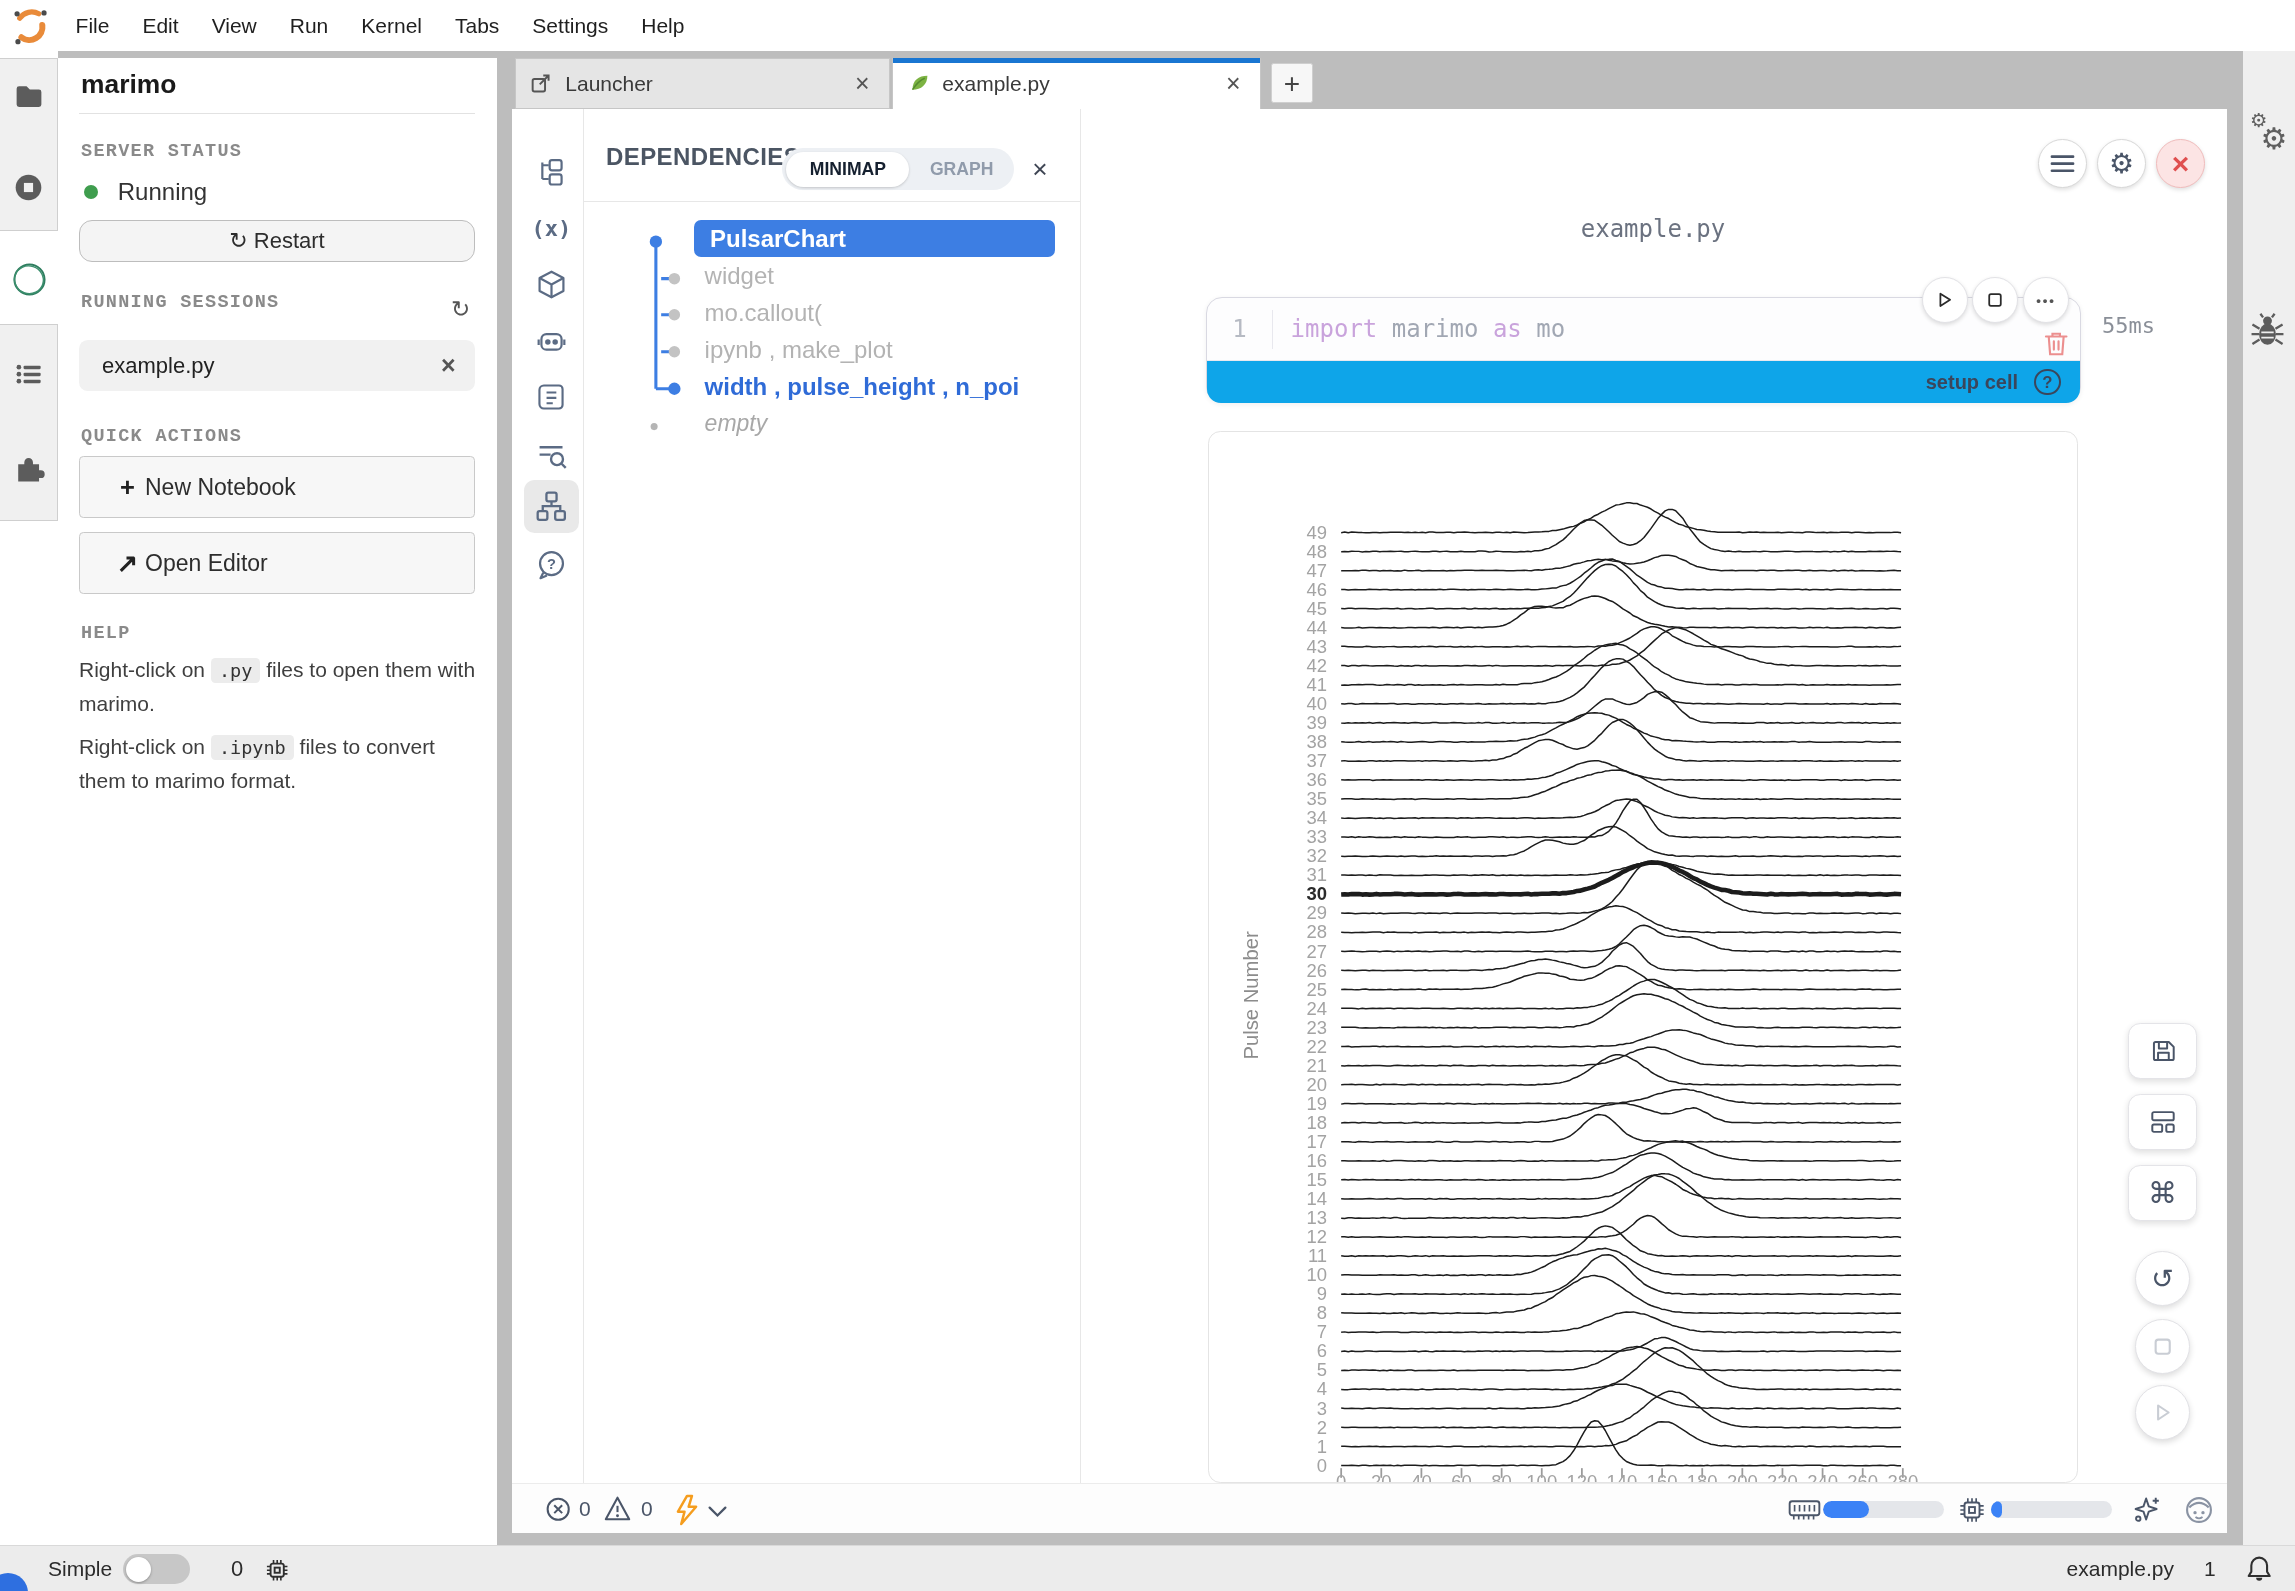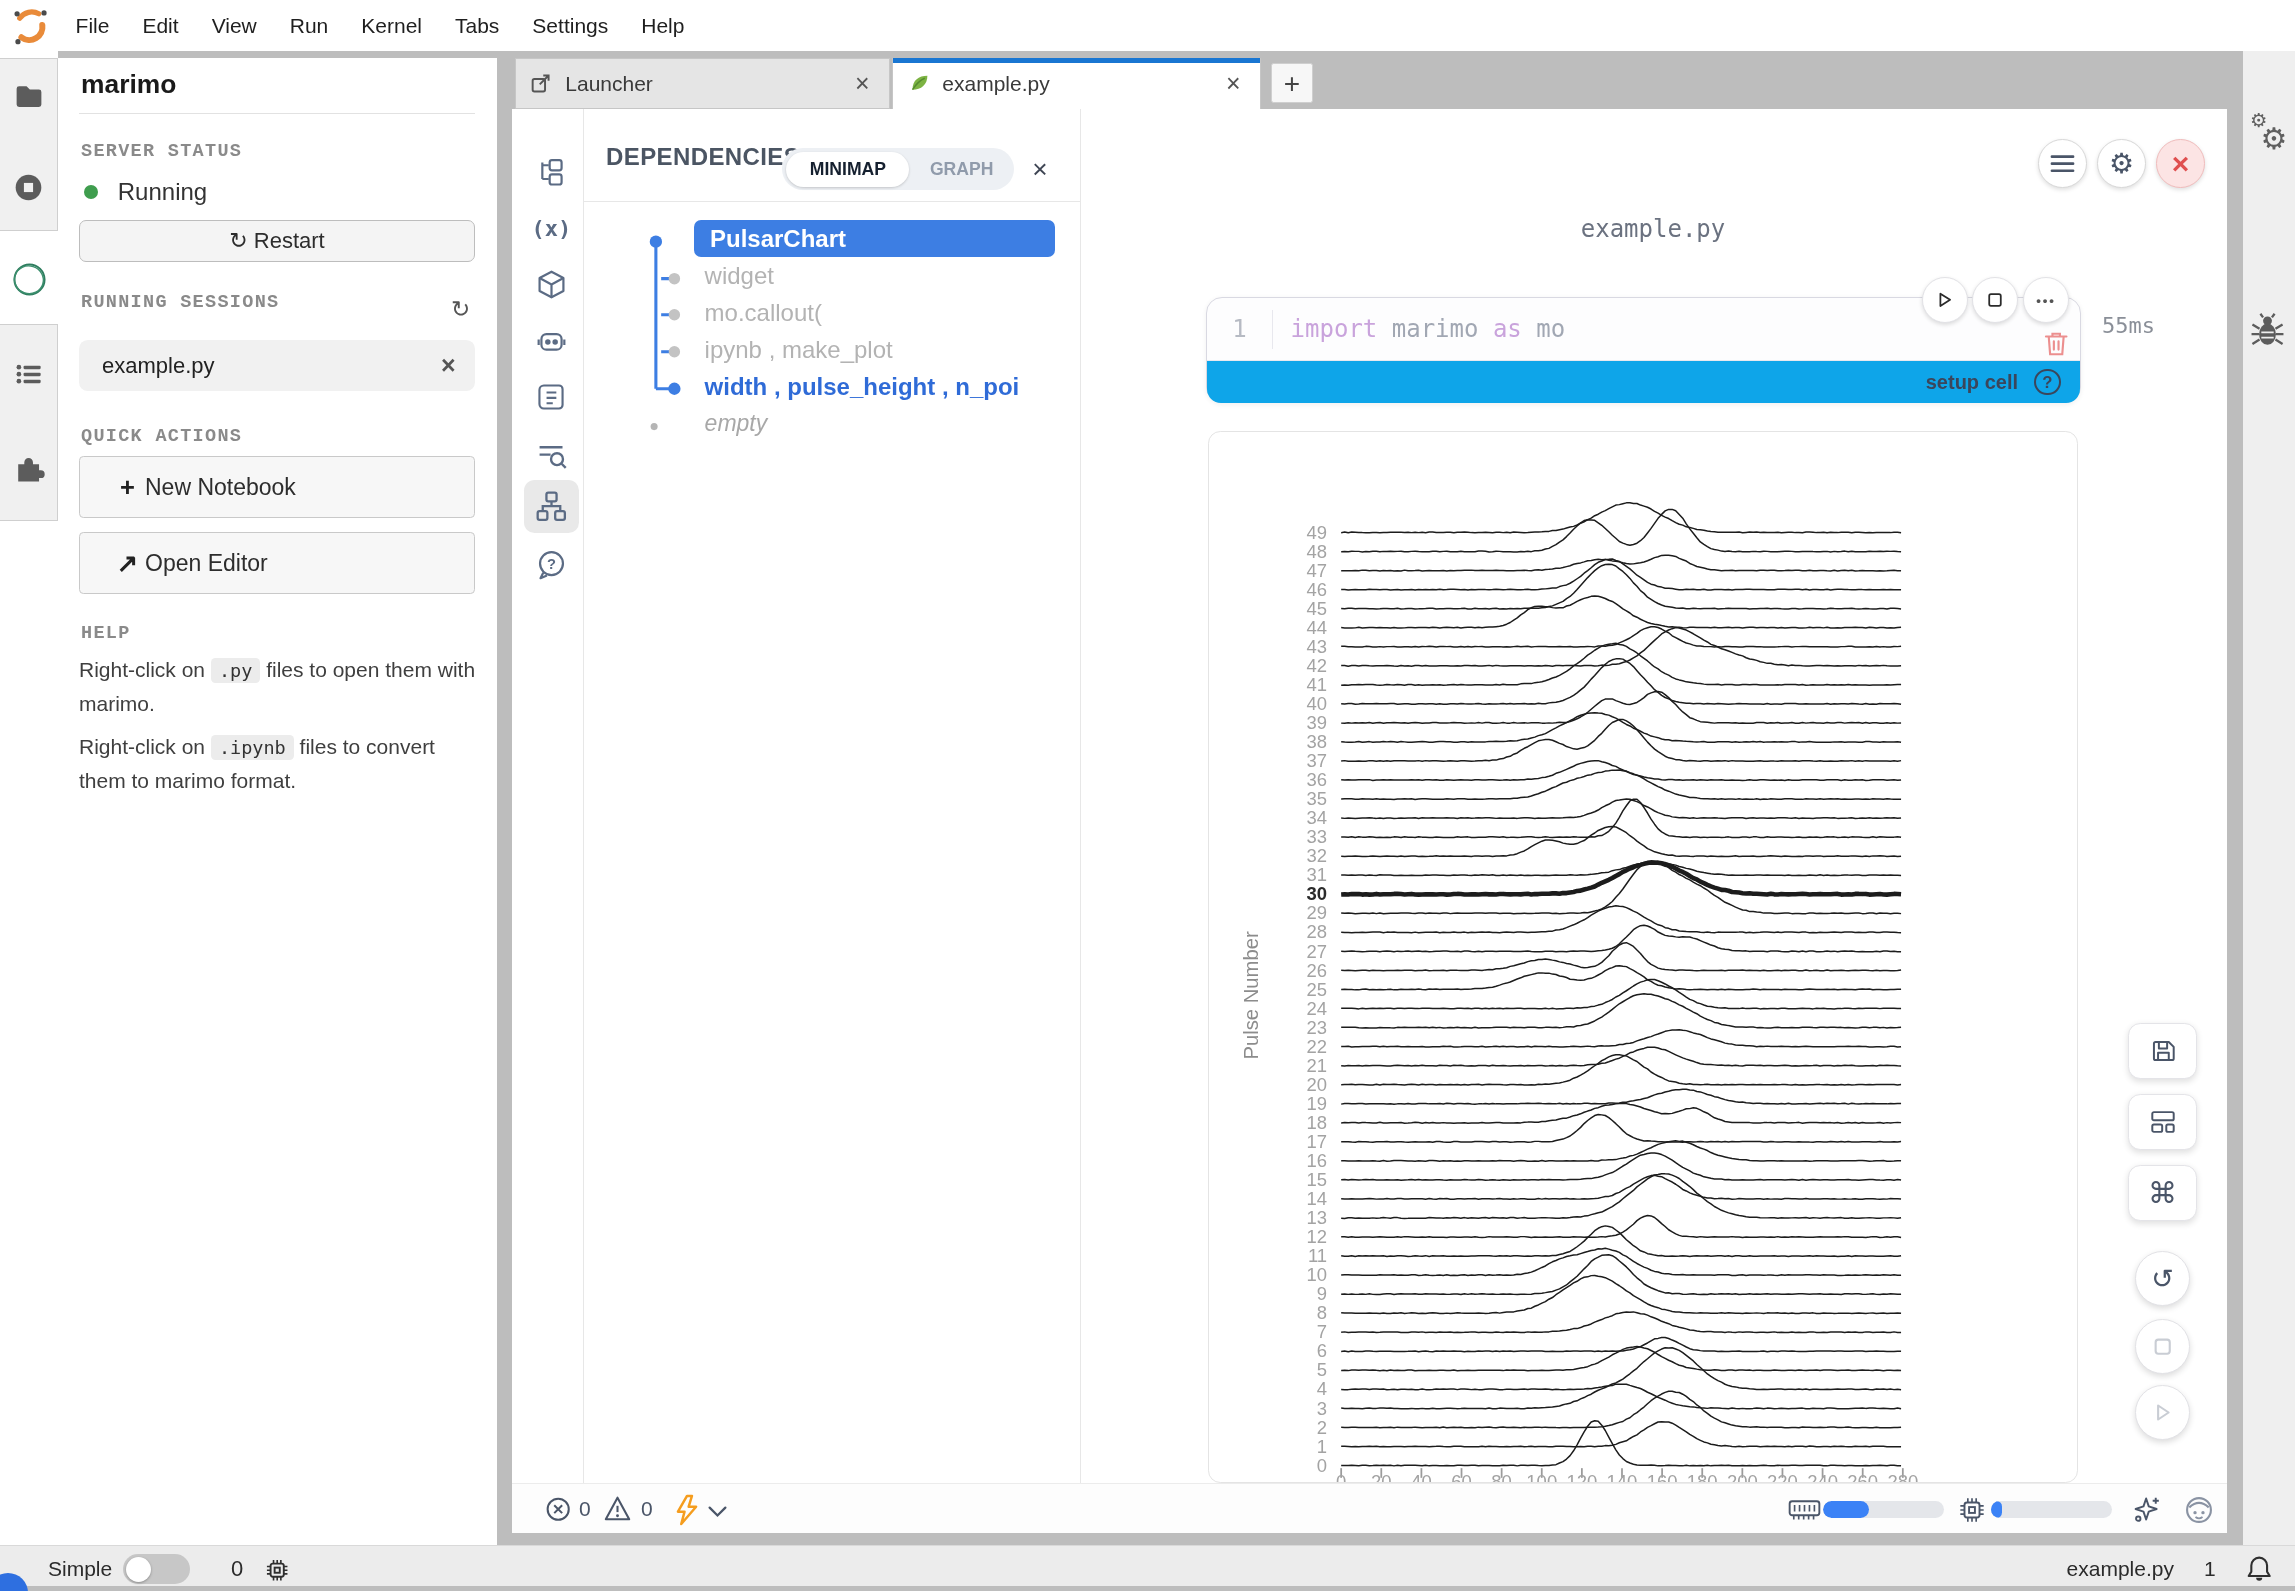--- a/index.html
+++ b/index.html
@@ -24,21 +24,21 @@
   
   #sidebar { left:58px; top:58px; width:439px; height:1487px; background:#fff; }
   #sidebar .inner { position:absolute; }
   #sb-title { left:23px; top:10.6px; font-size:26.4px; font-weight:bold; color:#1a1a1a; }
   #sb-divider { left:21px; top:55px; width:396px; height:0.9px; background:#e2e2e2; }
   .sb-h { font-size:18.5px; font-weight:bold; letter-spacing:1.3px; color:#8a8a8a;font-family:Liberation Mono, monospace; }
   #h-server { left:23px; top:83px; }
   #running-row { left:26.4px; top:120px; display:flex; align-items:center; gap:19.4px; }
   #running-dot { width:14px; height:14px; border-radius:50%; background:var(--running-green,#3f9d4e); }
   #running-label { font-size:24px; color:#333; }
-  .sb-btn { position:absolute; left:21px; width:396px; background:#f4f4f4; border:0.9px solid #bdbdbd; border-radius:7px; color:#2d2d2d; cursor:pointer; }
+  .sb-btn { position:absolute; left:21px; width:396px; background:#f4f4f4; border:0.9px solid #bdbdbd; border-radius:13px; color:#2d2d2d; cursor:pointer; }
   #btn-restart { top:162px; height:42px; font-size:22px; text-align:center; line-height:40px; }
   #h-sessions { left:23px; top:234px; }
   #sessions-refresh { left:393px; top:238px; font-size:23px; color:#555; cursor:pointer; }
   #session-item { left:21px; top:282px; width:396px; height:51px; background:#f1f1f1; border:none; border-radius:8.8px; display:flex; align-items:center; justify-content:space-between; padding:0 19.4px 0 23px; }
   #session-name { font-size:22px; color:#222; }
   #session-close { font-size:25px; color:#555; font-weight:bold; cursor:pointer; }
   #h-actions { left:23px; top:368px; }
   .action-btn { height:62px; background:#f7f7f7; border:0.9px solid #c9c9c9; border-radius:4.4px; display:flex; align-items:center; font-size:23px; }
   #btn-new-notebook { top:398px; }
   #btn-open-editor { top:474px; }
@@ -122,21 +122,21 @@
   #fb-stop { top:1319px; } #fb-play { top:1385px; }
 
   
   #nb-statusbar { left:512px; top:1483px; width:1715px; height:50px; background:#fdfdfd; border-top:0.9px solid #ececec; }
   #nb-statusbar .ic { position:absolute; }
   .count-txt { position:absolute; top:0; line-height:50px; font-size:21px; color:#4a5568; }
   .meter { position:absolute; top:16.7px; width:121px; height:17.6px; background:#e4e6ea; border-radius:8.8px; overflow:hidden; }
   .meter > div { height:100%; background:var(--progress-blue,#3b82f6); border-radius:8.8px; }
 
   
-  #app-statusbar { left:0; top:1545px; width:2295px; height:41px; background:#ececec; border-top:0.9px solid #d9d9d9; }
+  #app-statusbar { left:0; top:1545px; width:2295px; height:47px; background:#ececec; border-top:0.9px solid #d9d9d9; }
   #corner-blue { position:absolute; left:-12.3px; top:27px; width:40px; height:40px; border-radius:50%; background:#2e6fe0; }
   #mode-label { position:absolute; left:48px; line-height:46px; font-size:21px; color:#2b2b2b; }
   #mode-toggle { position:absolute; left:123px; top:8px; width:67px; height:30px; background:#c7c7c7; border-radius:15px; cursor:pointer; }
   #mode-knob { position:absolute; left:2.6px; top:2.6px; width:25px; height:25px; background:#fff; border-radius:50%; box-shadow:0 0.9px 2.6px rgba(0,0,0,.3); }
   #kernel-count { position:absolute; left:231px; line-height:46px; font-size:22px; color:#2b2b2b; }
   #sb-right { position:absolute; right:23px; top:0; height:46px; display:flex; align-items:center; gap:30px; }
   #sb-filename, #sb-badge { font-size:21px; color:#2b2b2b; }
 
   
   #right-rail { left:2243px; top:51px; width:53px; height:1494px; background:#efefef; }

